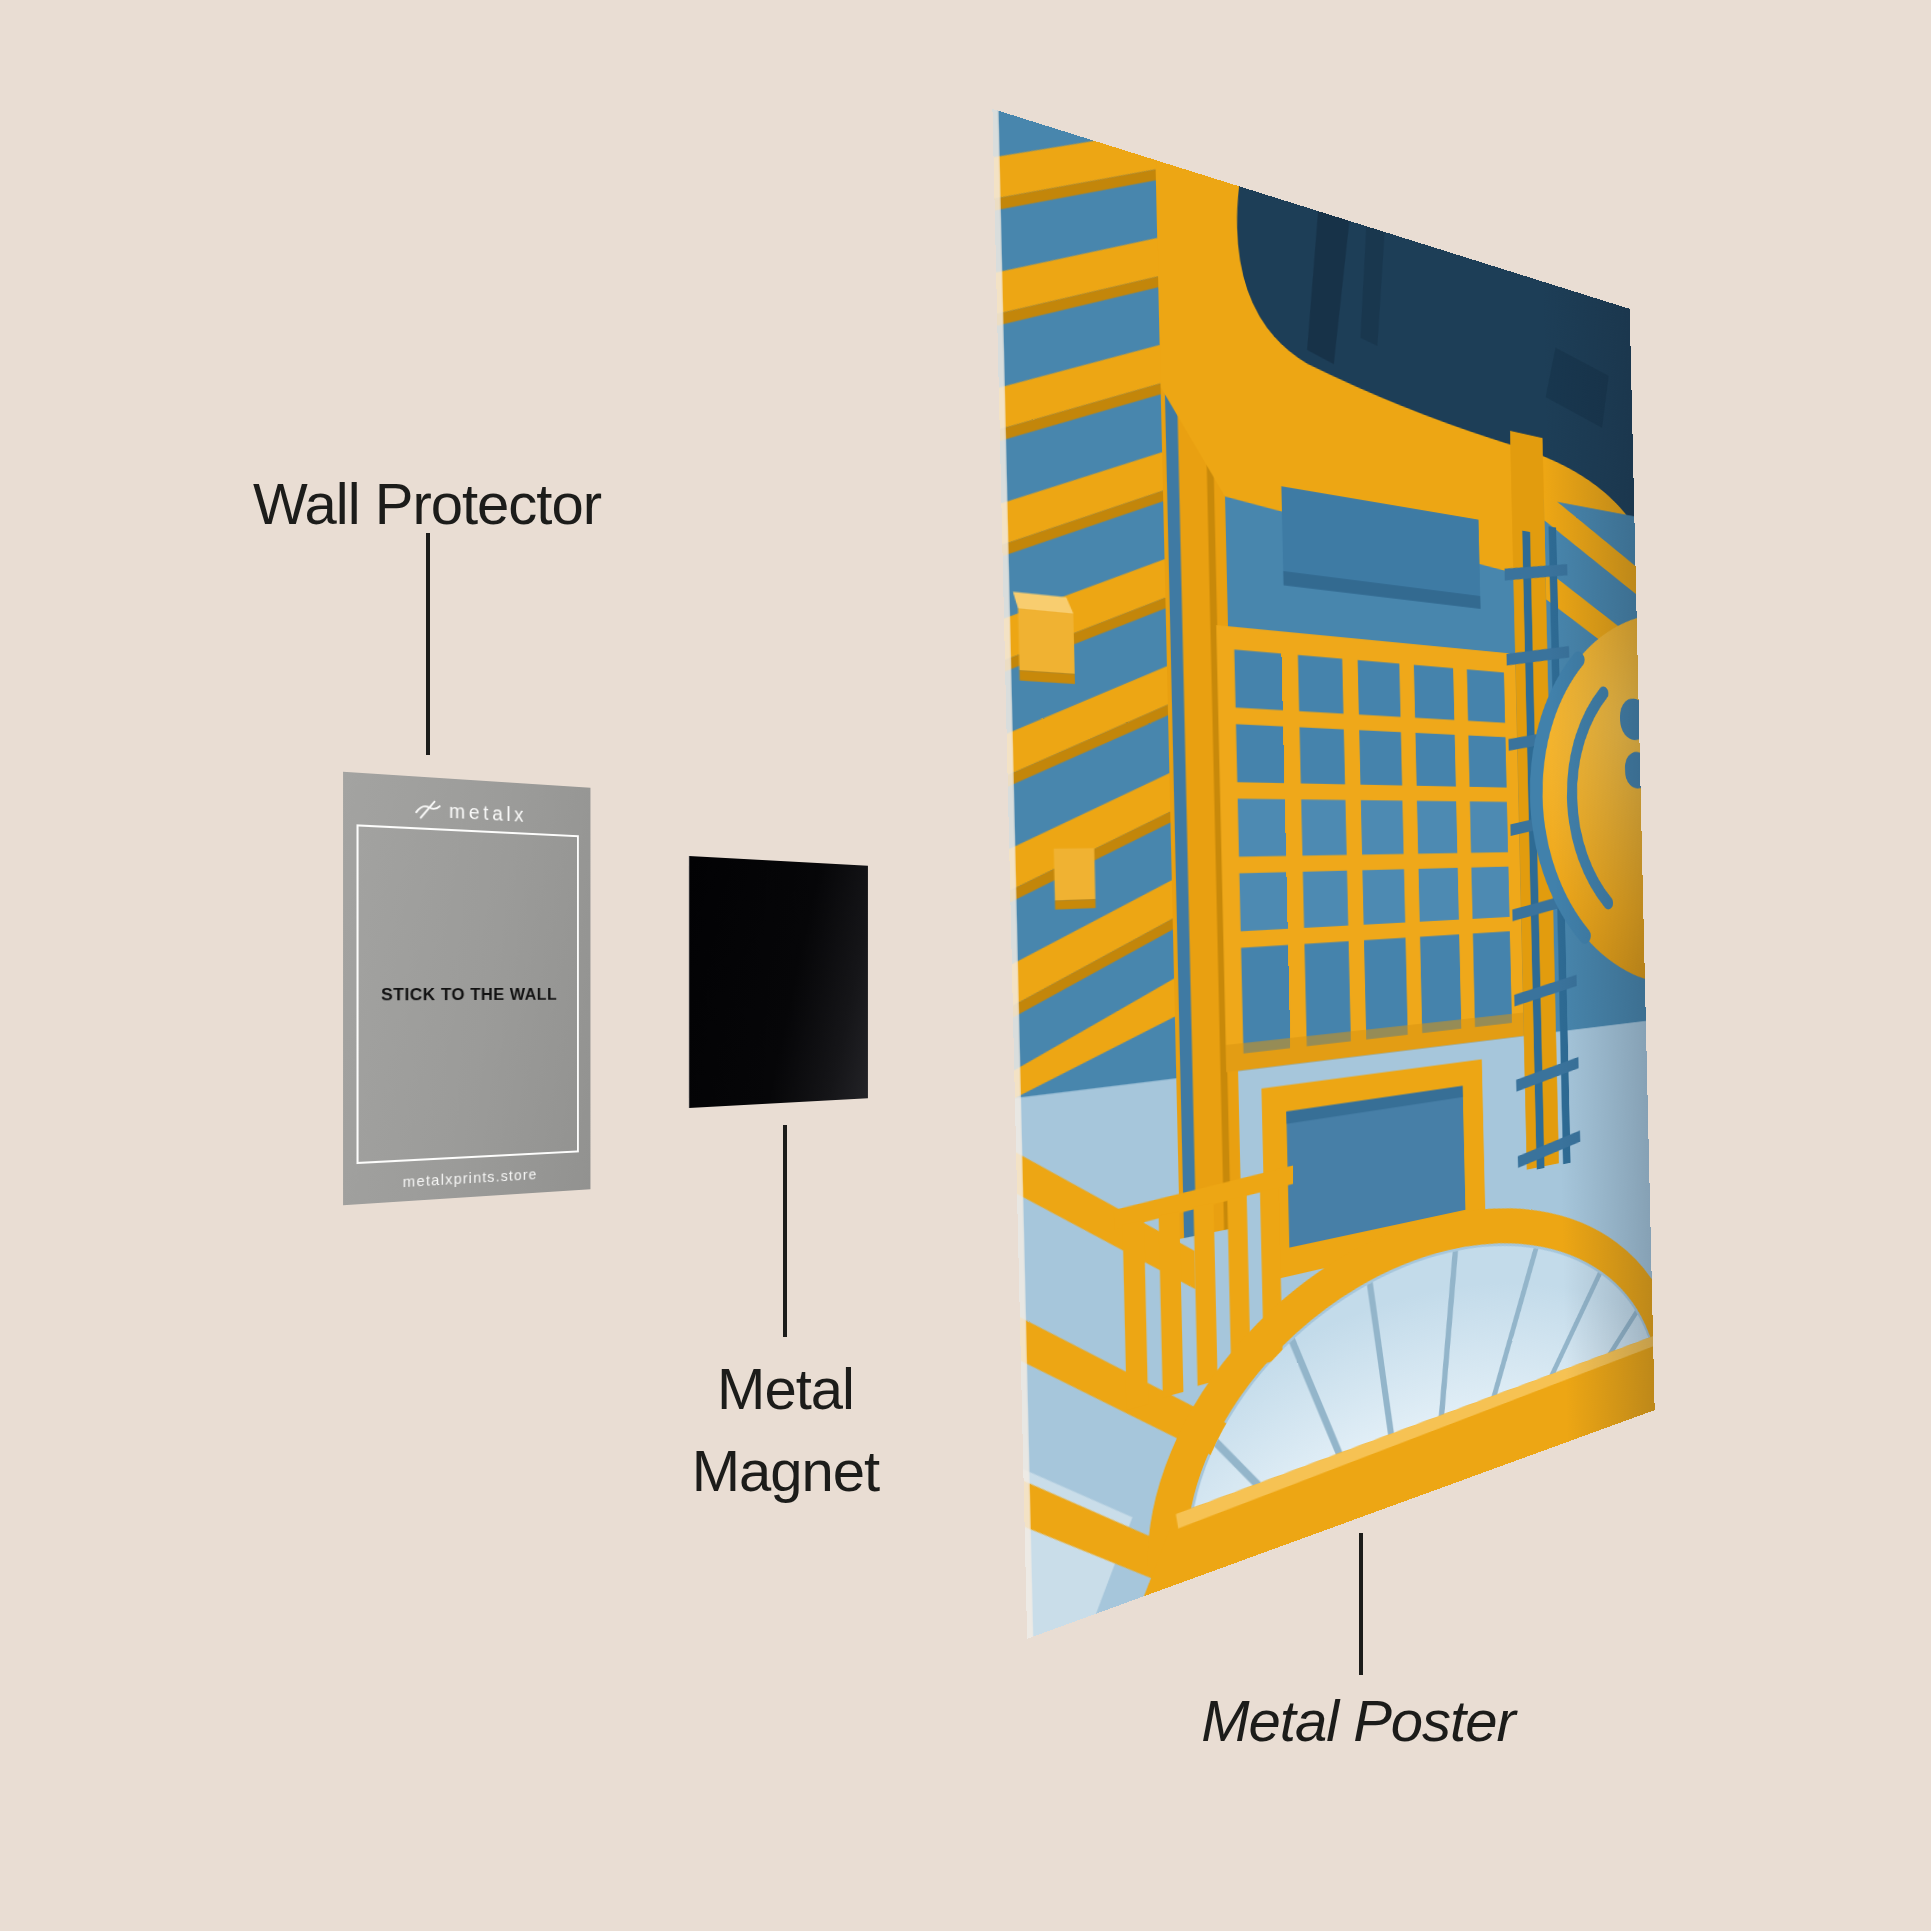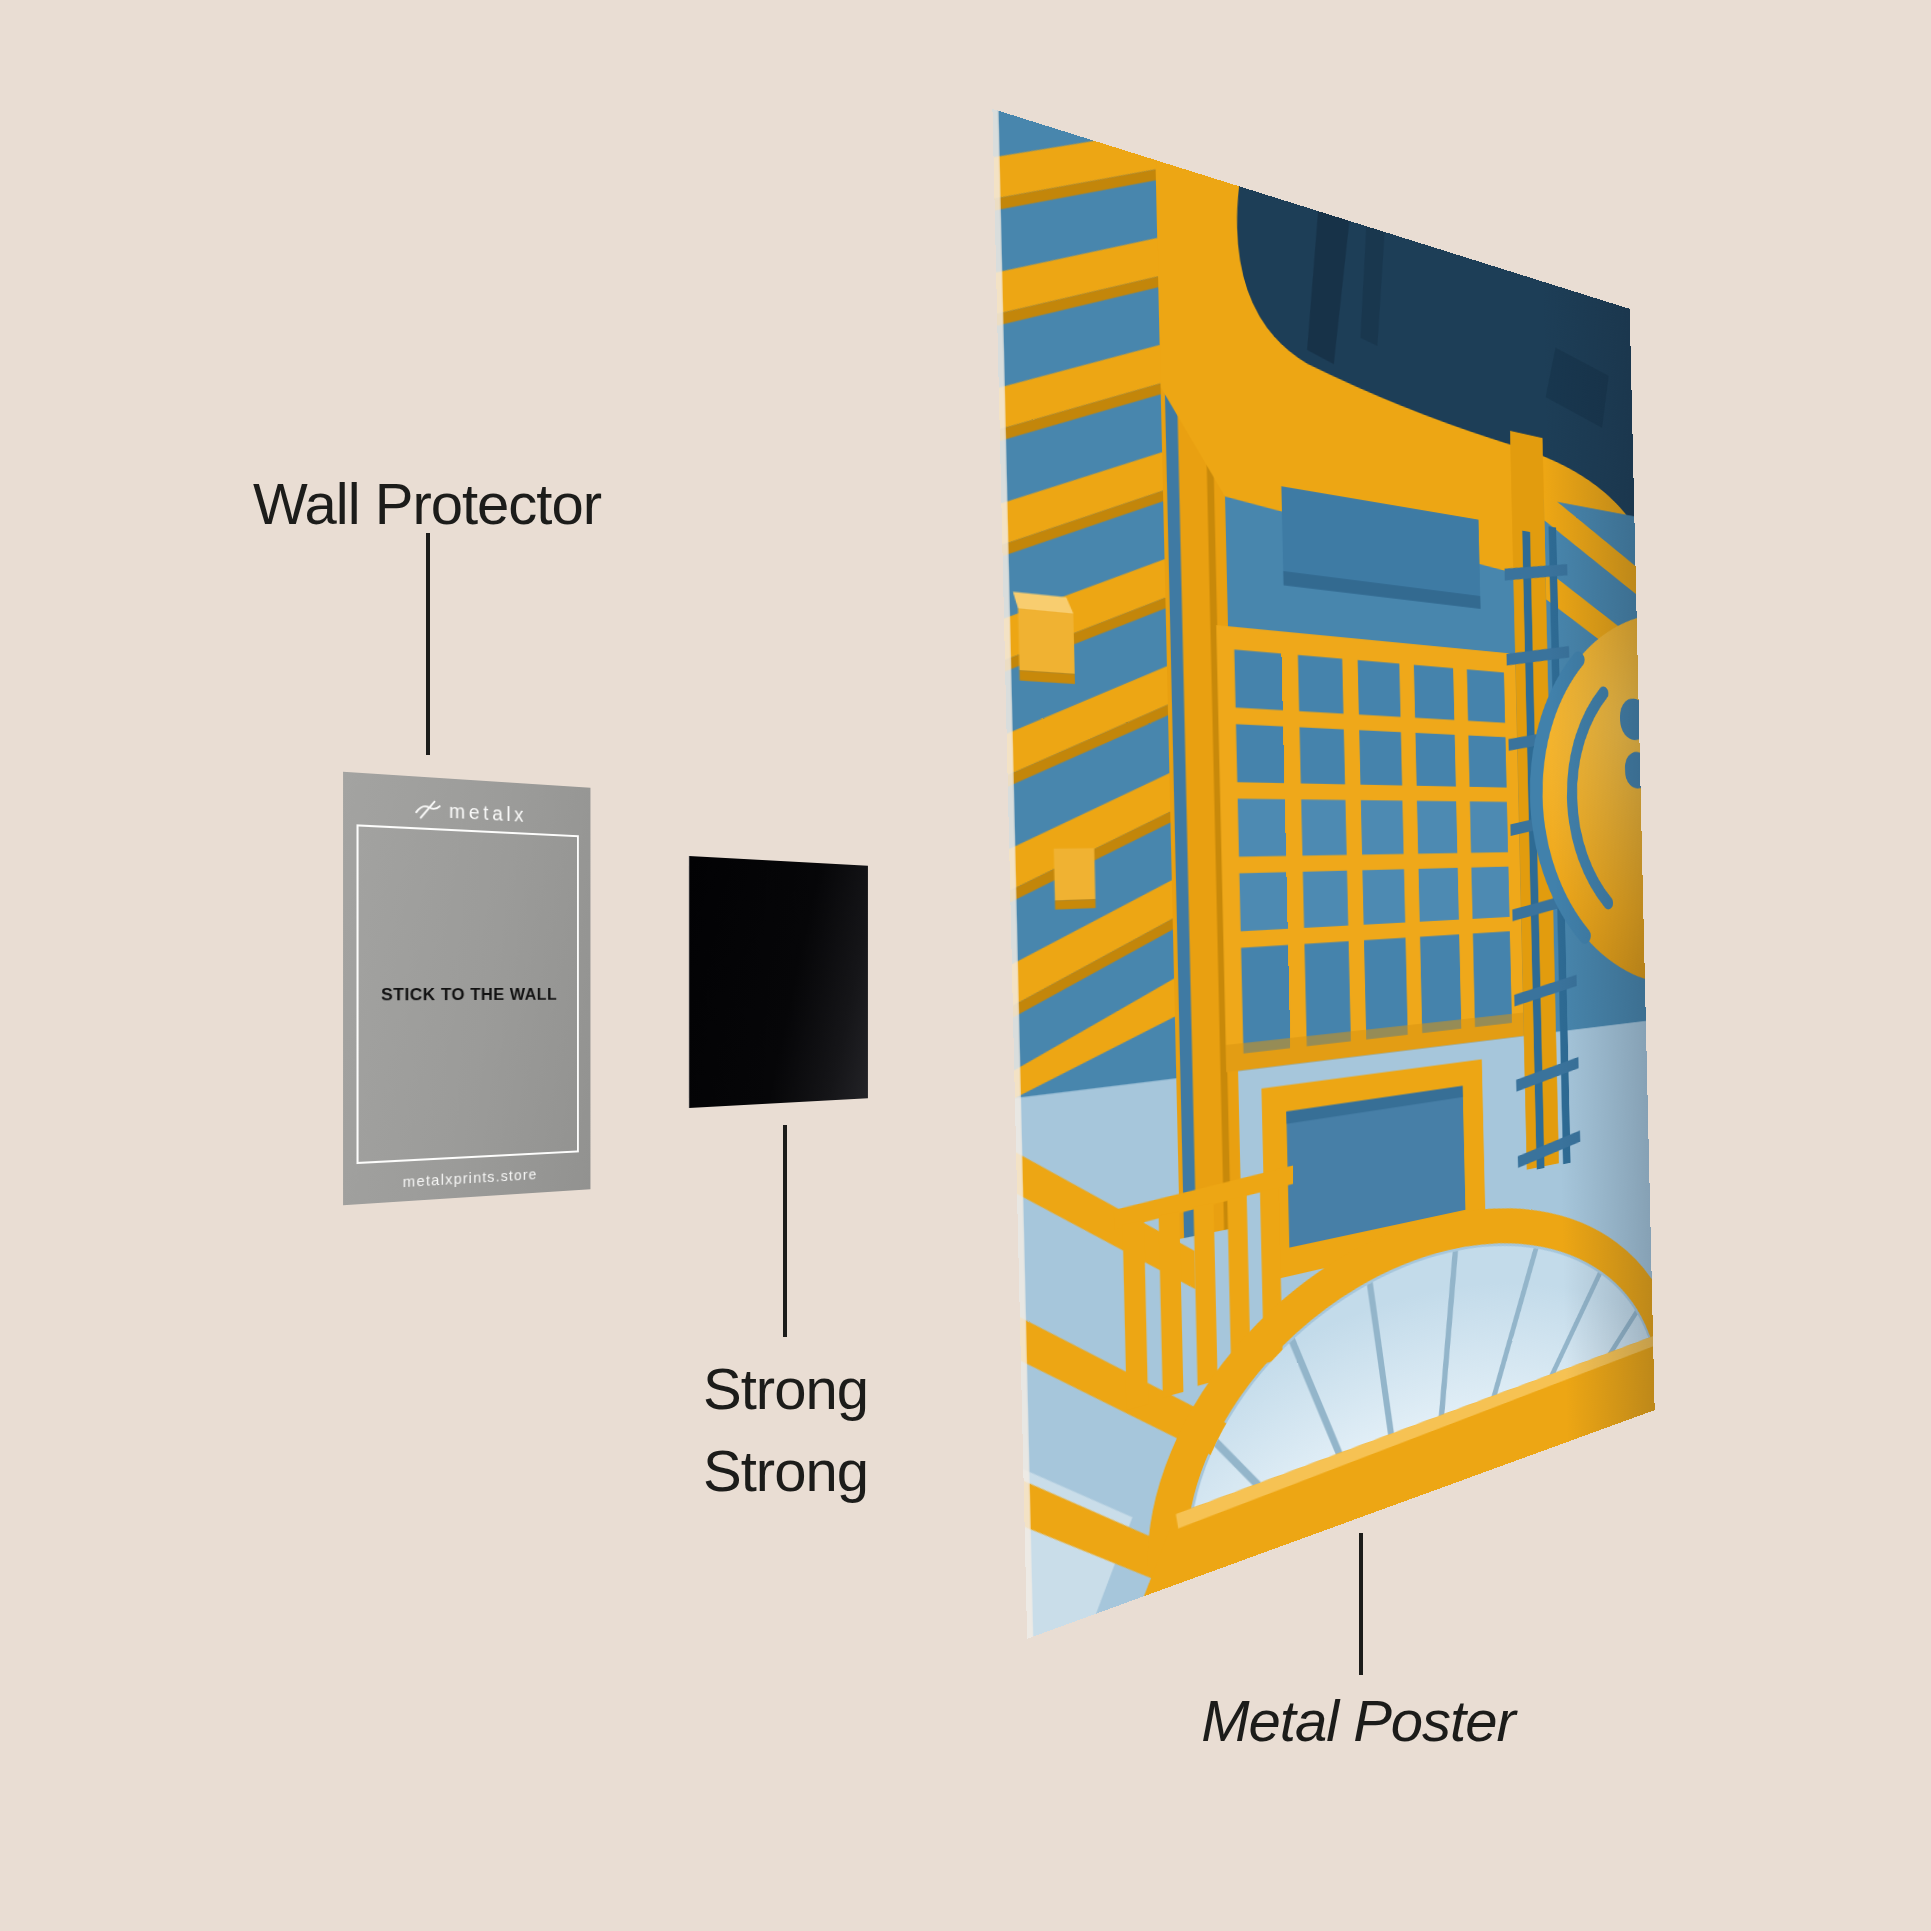--- a/index.html
+++ b/index.html
@@ -42,21 +42,21 @@
     transform:rotate(-1.3deg);}
   .poster{position:absolute;inset:0;transform:perspective(1091px) rotateY(30deg);}
   .poster svg{display:block;width:100%;height:100%;}
 </style>
 </head>
 <body>
 
 <div id="stage">
 
   <div class="label" style="left:427px;top:463px;">Wall Protector</div>
-  <div class="label wrap" style="left:785px;top:1348px;width:319px;margin-left:-159px;transform:none;">Strong Strong</div>
+  <div class="label wrap" style="left:785px;top:1348px;width:319px;margin-left:-159px;transform:none;">Metal Magnet</div>
   <div class="label" style="left:1358px;top:1680px;font-style:italic;">Metal Poster</div>
 
   <div class="connector" style="left:426px;top:533px;height:222px;"></div>
   <div class="connector" style="left:783px;top:1125px;height:212px;"></div>
   <div class="connector" style="left:1359px;top:1533px;height:142px;"></div>
 
   <div class="card-wrap">
     <div class="card">
       <div class="card-logo">
         <svg width="27" height="21" viewBox="0 0 30 24">

